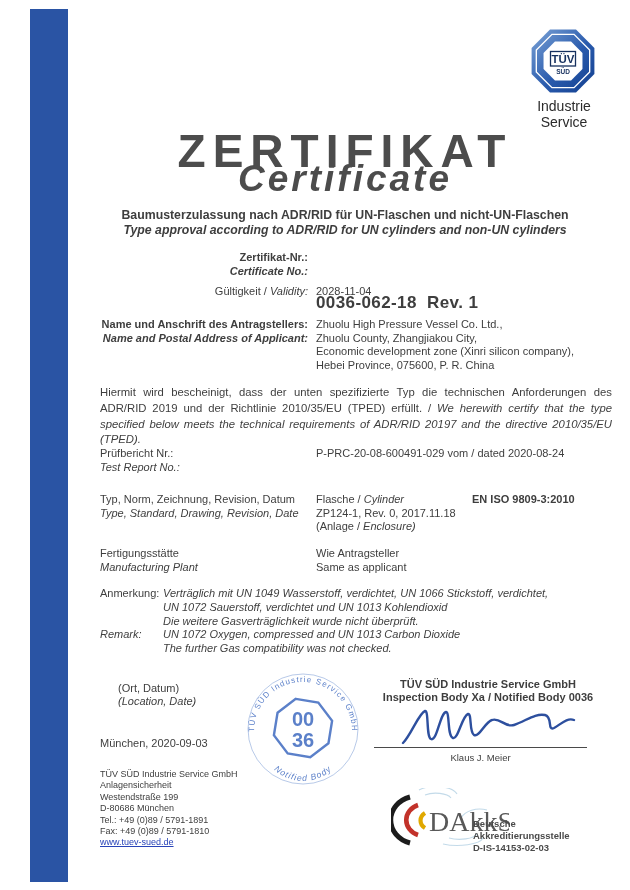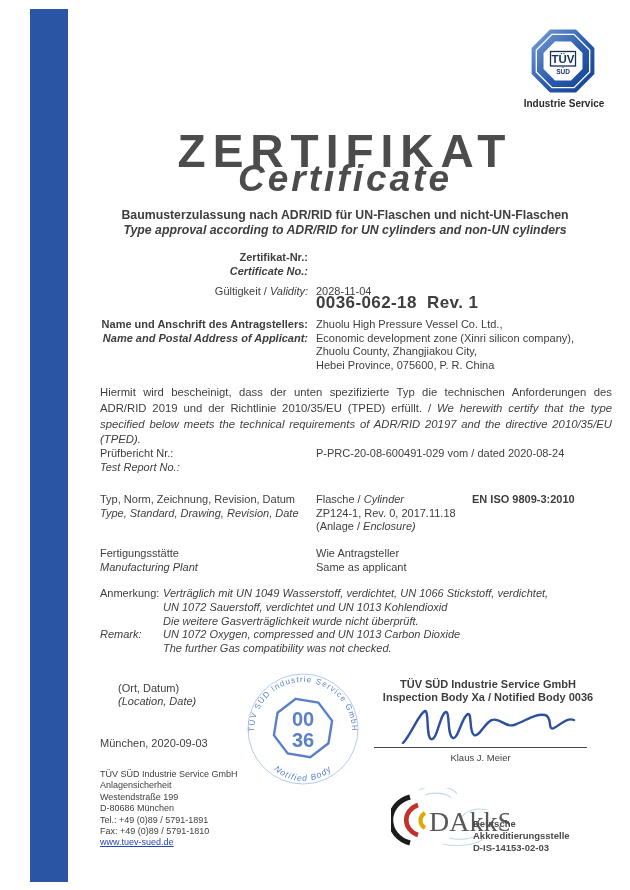--- a/index.html
+++ b/index.html
@@ -5,21 +5,21 @@
   html,body{margin:0;padding:0;}
   .page{position:relative;width:630px;height:890px;background:#ffffff;overflow:hidden;
         font-family:"Liberation Sans","DejaVu Sans",sans-serif;color:#3e3e3e;font-size:11px;}
   
   .band{position:absolute;left:30px;top:9px;width:38px;height:873px;background:#2a54a4;}
   .band-rot{position:absolute;left:0;bottom:0;width:873px;height:38px;line-height:38px;
             transform-origin:0 100%;transform:rotate(-90deg) translateX(-873px);
             text-align:center;color:#fff;font-weight:bold;font-size:14px;letter-spacing:2.2px;white-space:nowrap;}
   
   .logo{position:absolute;left:528px;top:26px;width:70px;height:70px;}
-  .logo-tag{position:absolute;left:512px;top:98px;width:104px;text-align:center;font-size:10px;color:#2b2b2b;font-weight:bold;}
+  .logo-tag{position:absolute;left:512px;top:98px;width:104px;text-align:center;font-size:14px;color:#2b2b2b;}
   
   .title-de{position:absolute;left:60px;top:124px;width:570px;text-align:center;
             font-size:46px;font-weight:bold;letter-spacing:7px;color:#4c4c4c;}
   .title-en{position:absolute;left:60px;top:158px;width:570px;text-align:center;
             font-size:37px;font-weight:bold;font-style:italic;letter-spacing:3px;color:#4c4c4c;}
   .subt{position:absolute;left:60px;top:208px;width:570px;text-align:center;font-weight:bold;line-height:15px;font-size:12.3px;}
   .subt .en{font-style:italic;}
   
   .lblR{position:absolute;right:322px;text-align:right;white-space:nowrap;line-height:13.5px;}
   .lblL{position:absolute;left:100px;white-space:nowrap;line-height:13.5px;}
@@ -83,22 +83,22 @@
 
   <div class="lblR" style="top:285px;"><span>Gültigkeit / </span><span class="i">Validity:</span></div>
   <div class="val" style="top:285px;">2028-11-04</div>
 
   <div class="lblR" style="top:318px;">
     <div class="b">Name und Anschrift des Antragstellers:</div>
     <div class="bi">Name and Postal Address of Applicant:</div>
   </div>
   <div class="val" style="top:318px;">
     <div>Zhuolu High Pressure Vessel Co. Ltd.,</div>
+    <div>Zhuolu County, Zhangjiakou City,</div>
     <div>Economic development zone (Xinri silicon company),</div>
-    <div>Zhuolu County, Zhangjiakou City,</div>
     <div>Hebei Province, 075600, P. R. China</div>
   </div>
 
   <div class="para"><span>Hiermit wird bescheinigt, dass der unten spezifizierte Typ die technischen Anforderungen des ADR/RID 2019 und der Richtlinie 2010/35/EU (TPED) erfüllt. / </span><span class="i">We herewith certify that the type specified below meets the technical requirements of ADR/RID 20197 and the directive 2010/35/EU (TPED).</span></div>
 
   <div class="lblL" style="top:447px;">
     <div>Prüfbericht Nr.:</div>
     <div class="i">Test Report No.:</div>
   </div>
   <div class="val" style="top:447px;">

